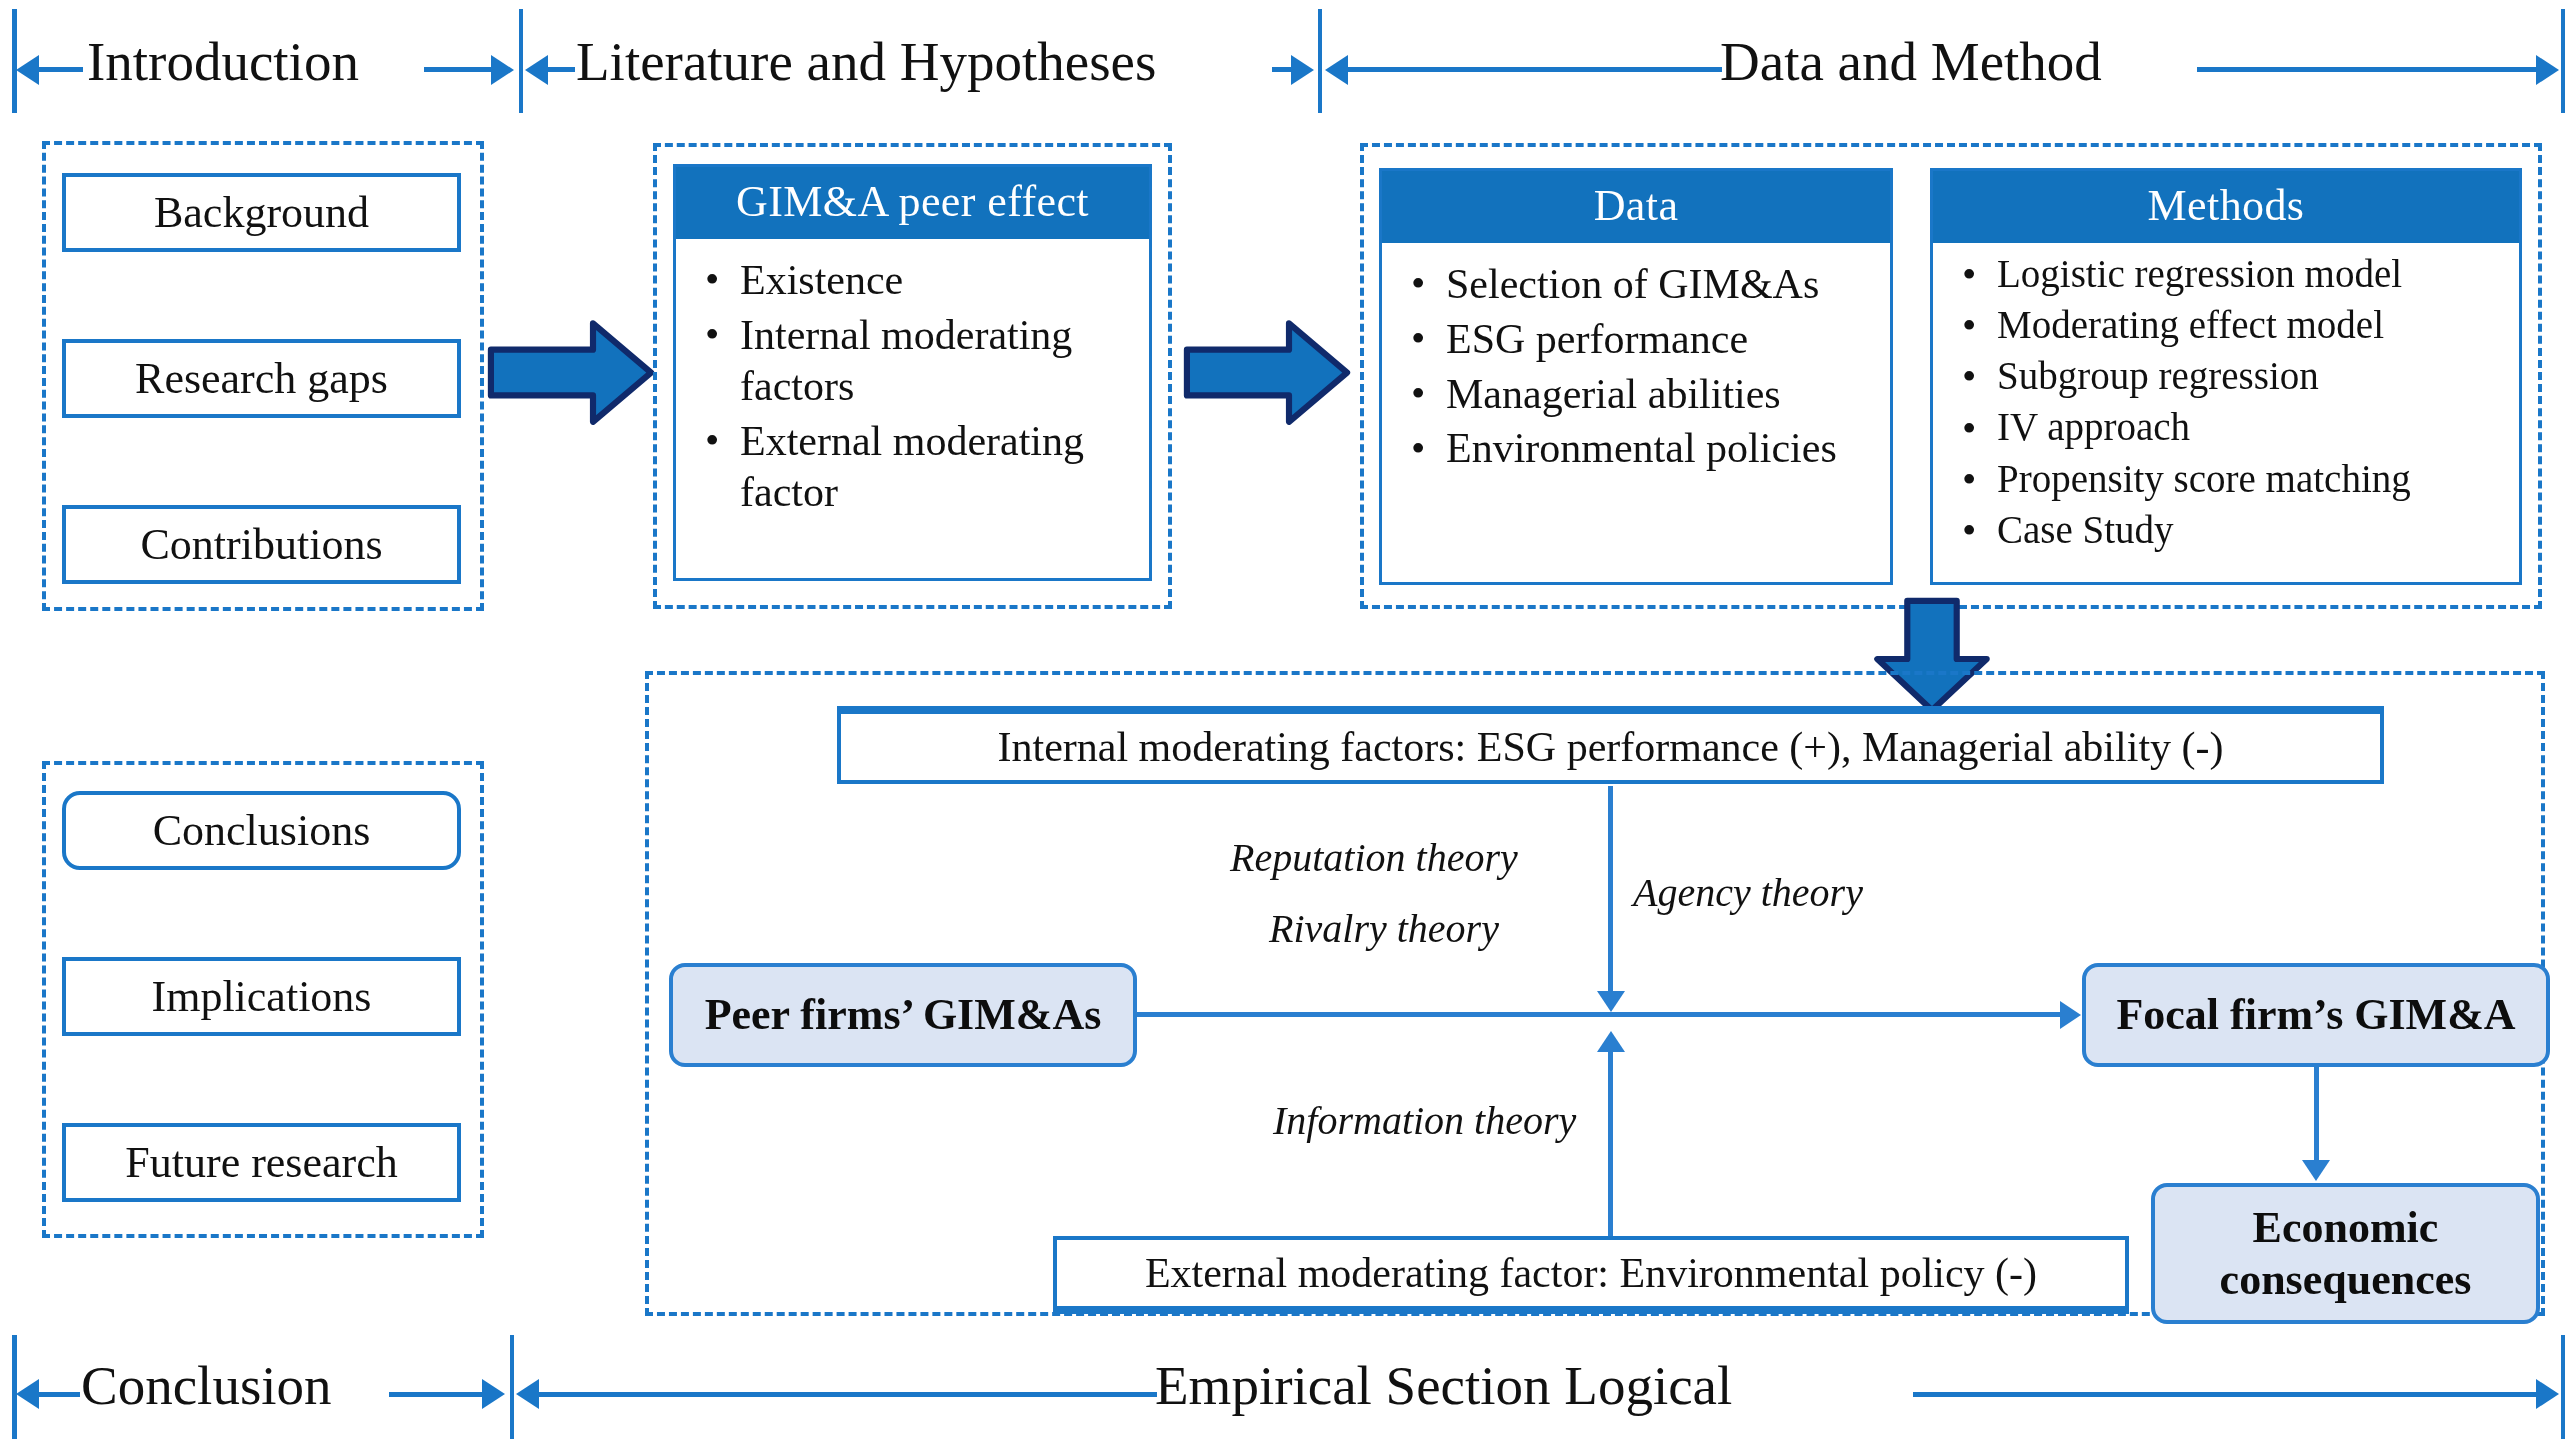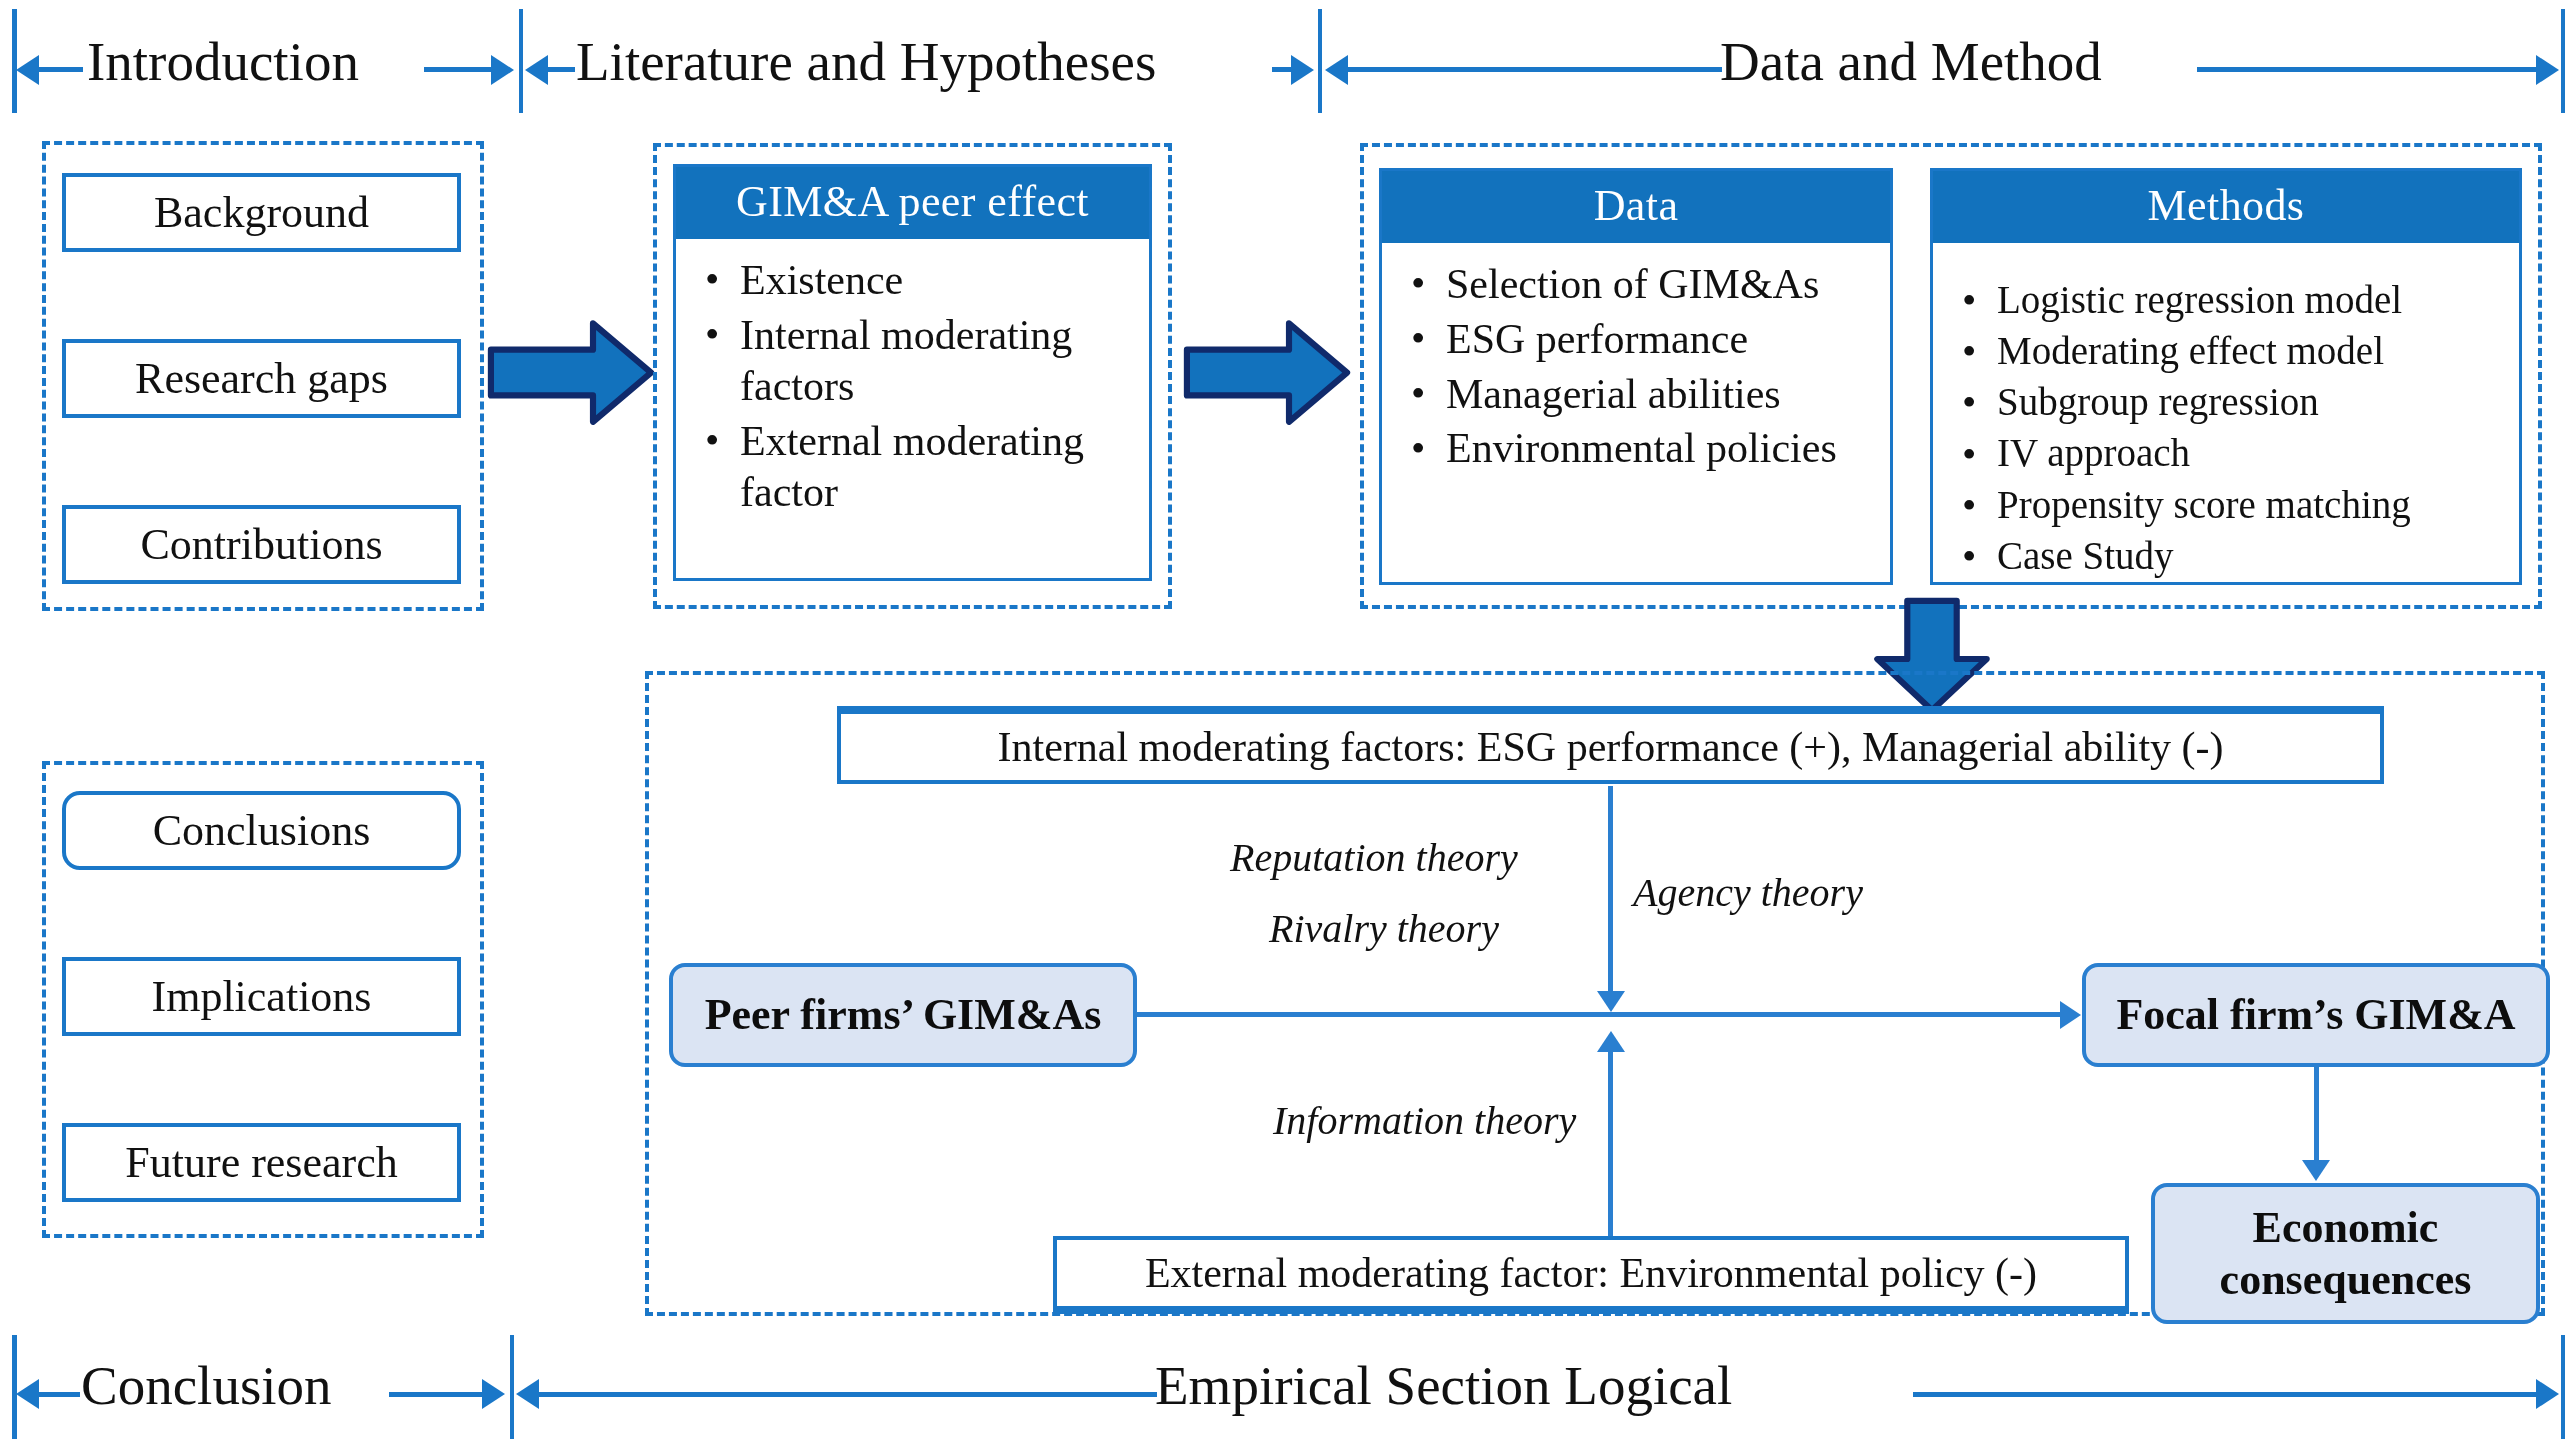--- a/index.html
+++ b/index.html
@@ -235,21 +235,21 @@
         <li>Selection of GIM&amp;As</li>
         <li>ESG performance</li>
         <li>Managerial abilities</li>
         <li>Environmental policies</li>
       </ul>
     </div>
   </div>
 
   <div class="panel" style="left:1930px; top:168px; width:592px; height:417px;">
     <div class="panel-head">Methods</div>
-    <div class="panel-body" style="padding-top:21px;margin-top:12px;">
+    <div class="panel-body" style="padding-top:7px;">
       <ul>
         <li style="font-size:39px;">Logistic regression model</li>
         <li style="font-size:39px;">Moderating effect model</li>
         <li style="font-size:39px;">Subgroup regression</li>
         <li style="font-size:39px;">IV approach</li>
         <li style="font-size:39px;">Propensity score matching</li>
         <li style="font-size:39px;">Case Study</li>
       </ul>
     </div>
   </div>

